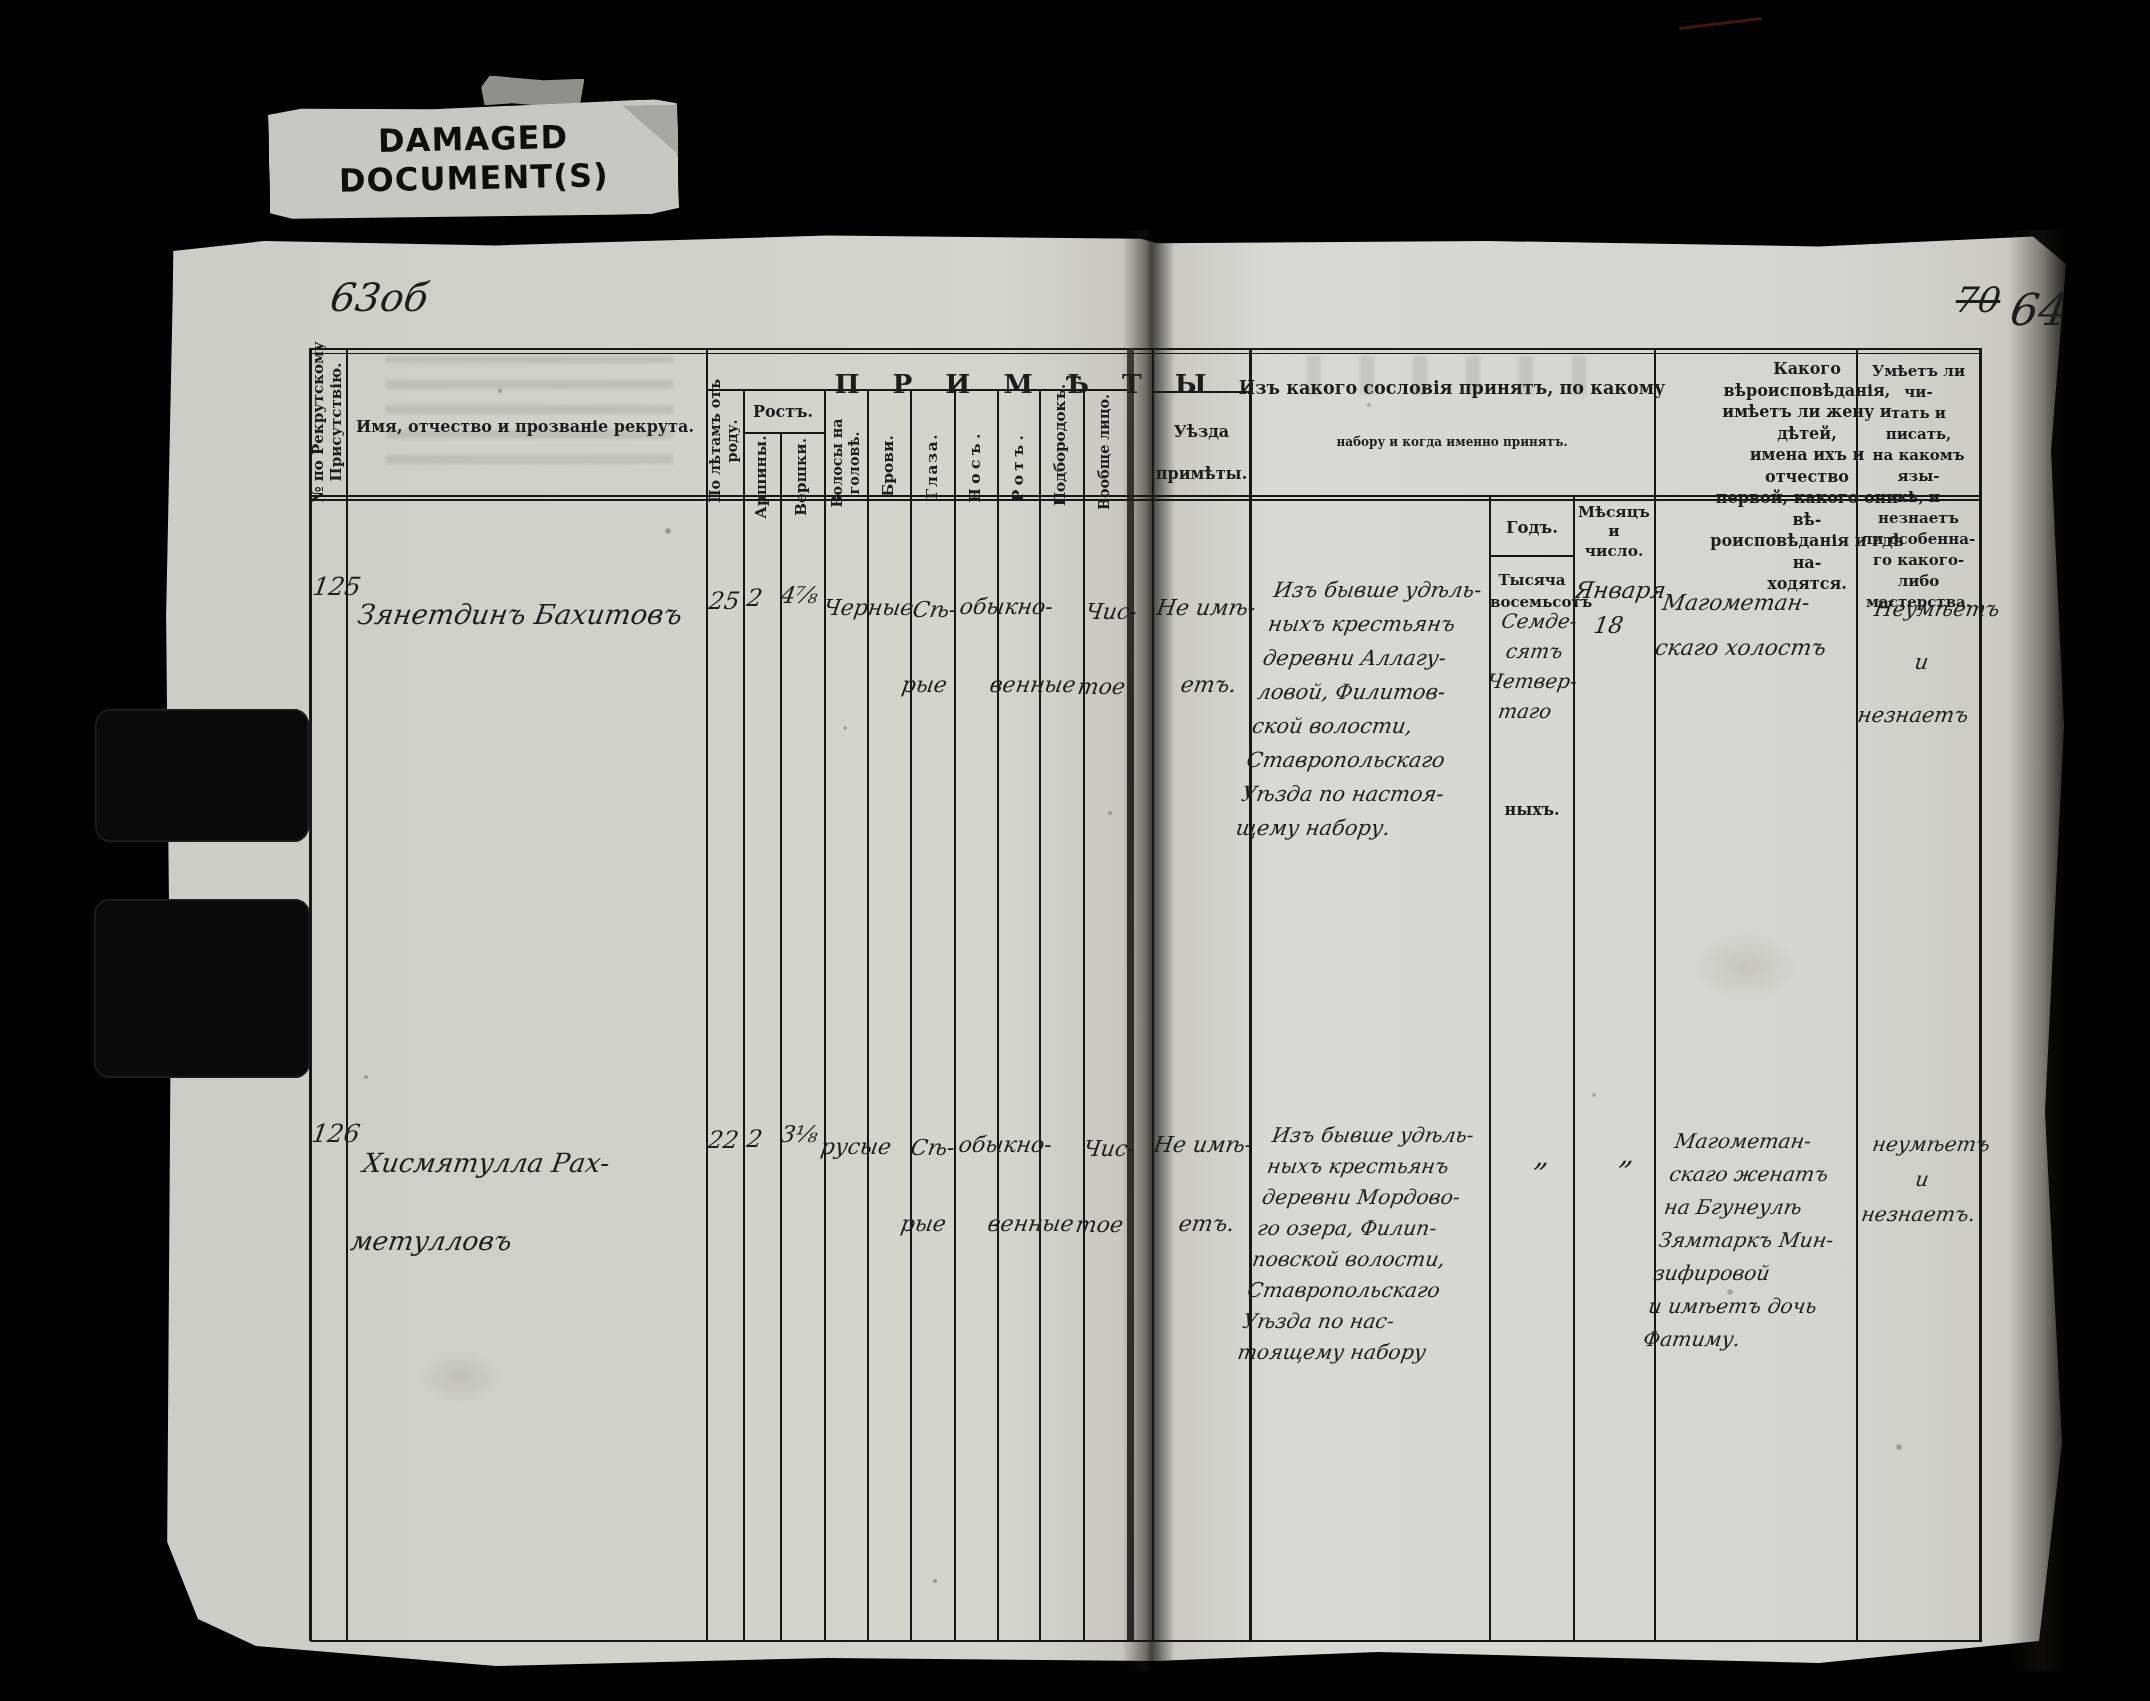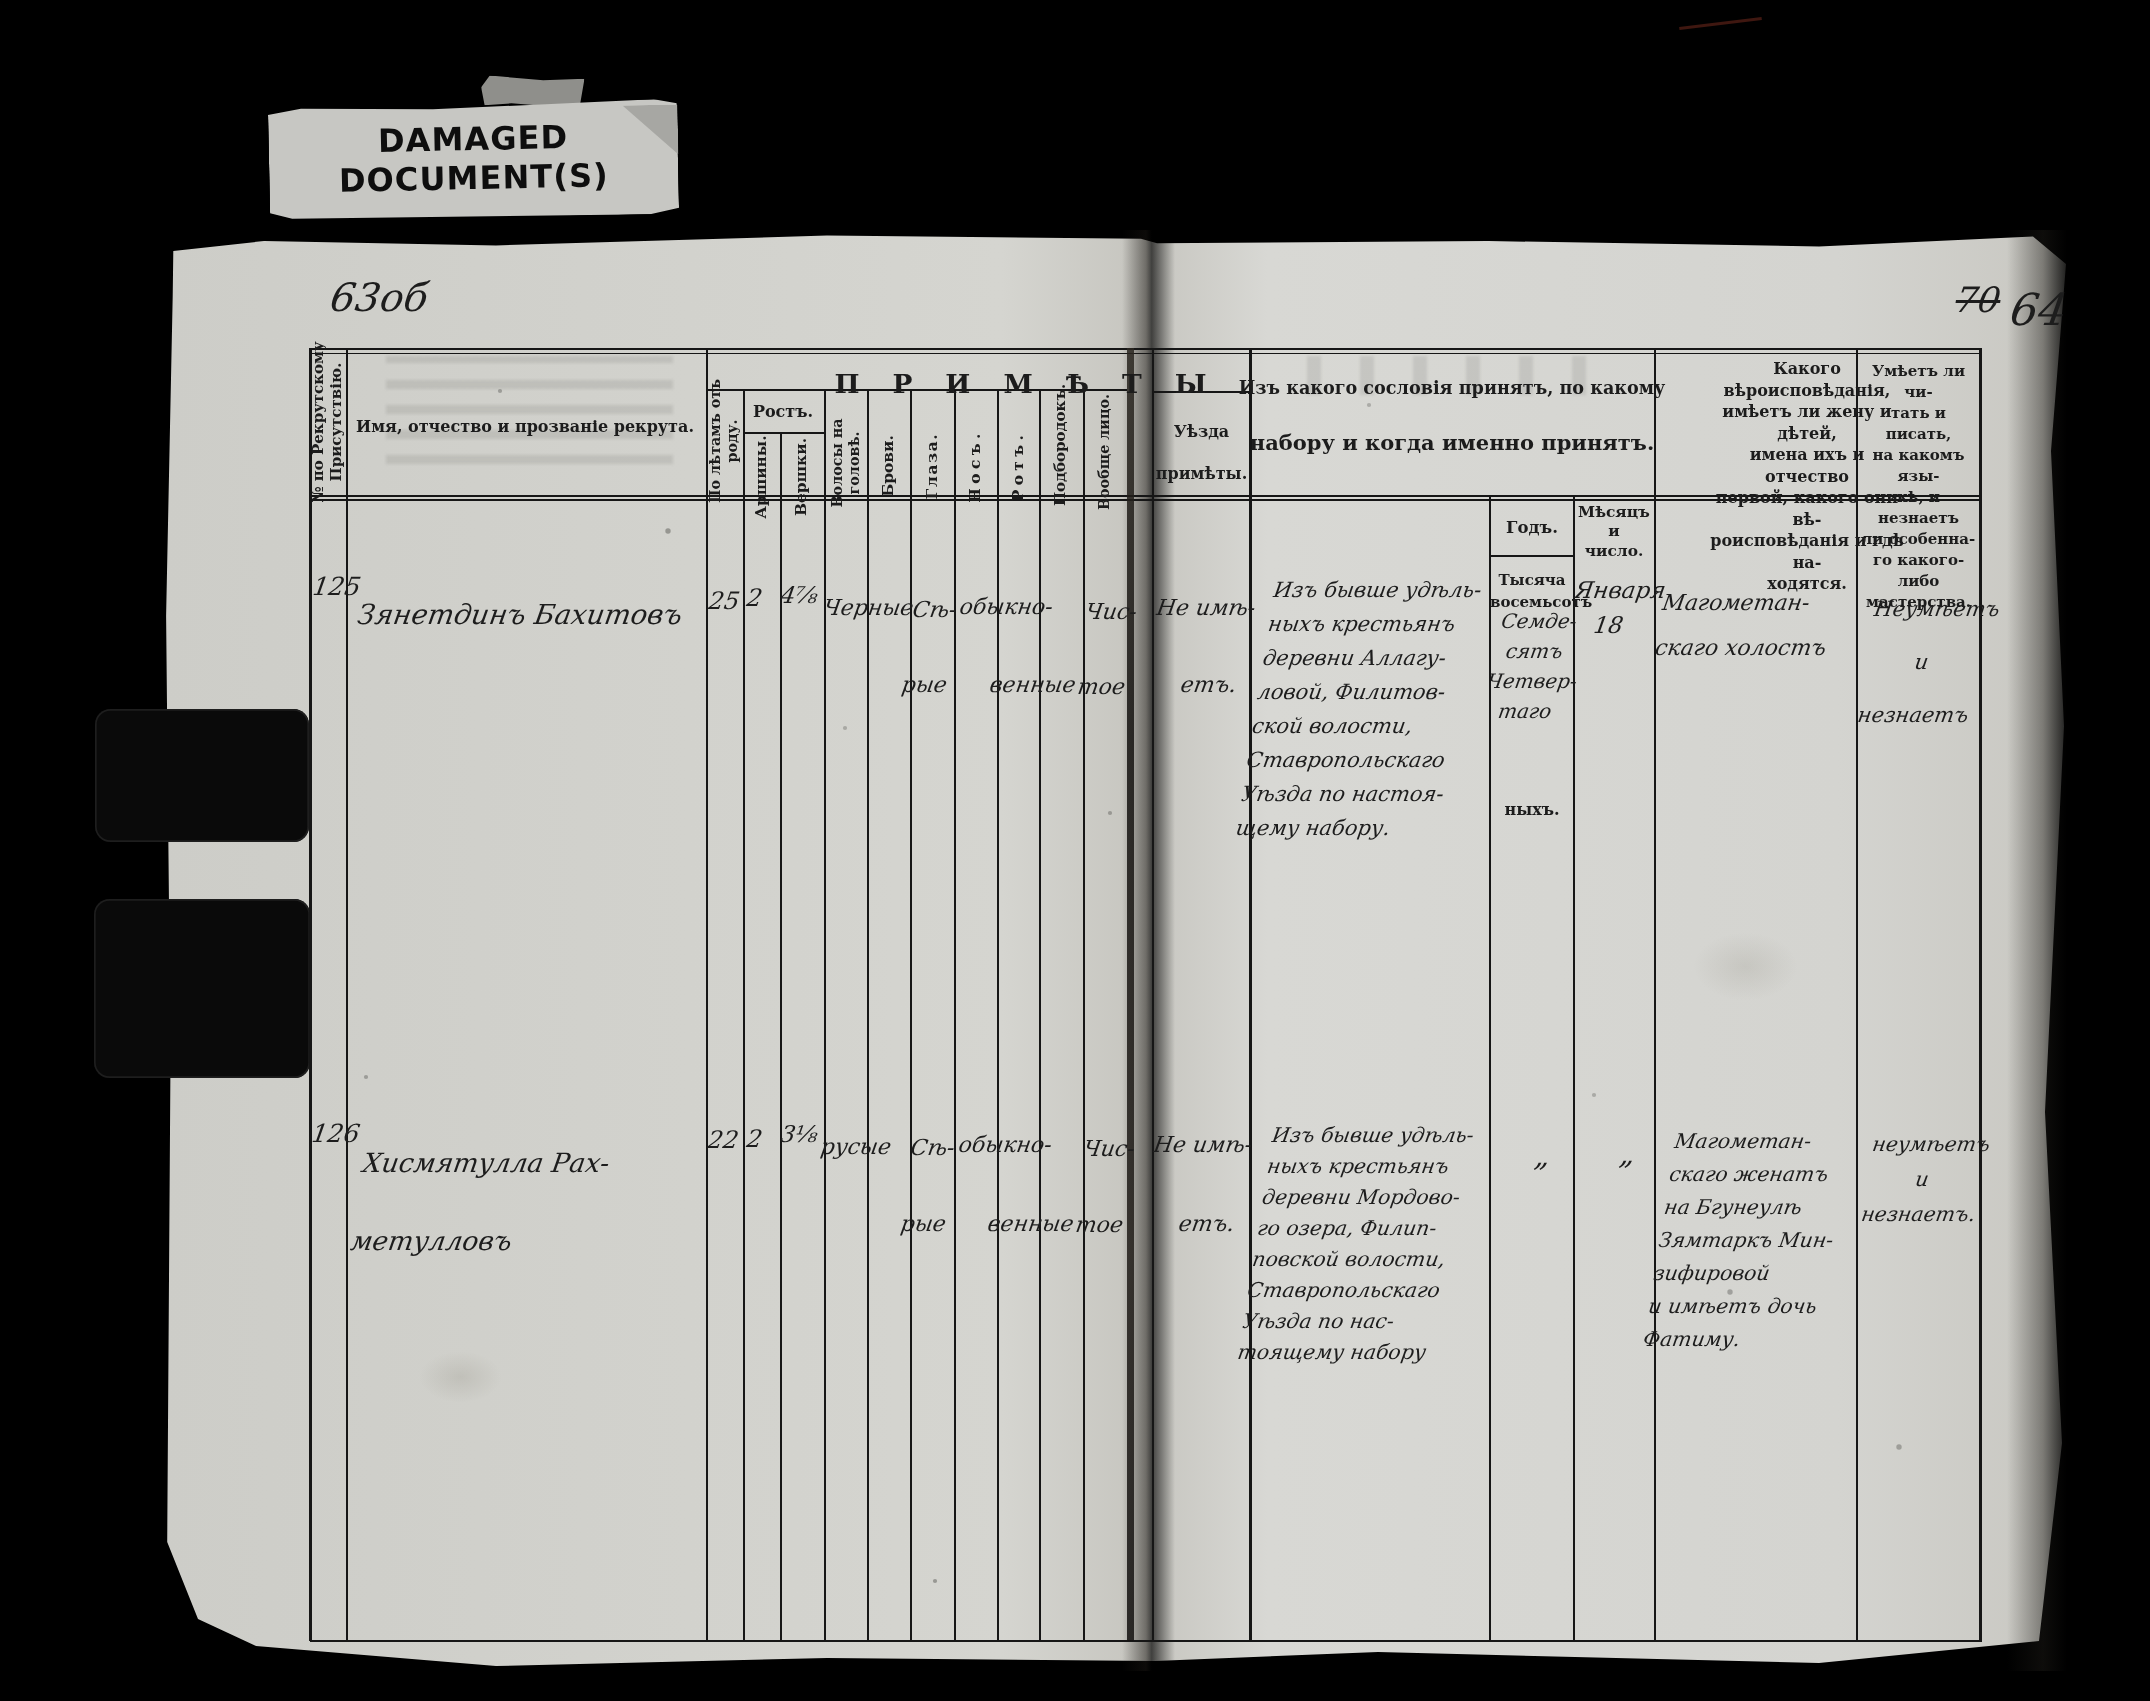--- a/index.html
+++ b/index.html
@@ -124,21 +124,21 @@
   <div class="v" style="left:932px;top:466px;font-size:15.4px;letter-spacing:1.7px;">Глаза.</div>
   <div class="v" style="left:975px;top:466px;font-size:15.4px;letter-spacing:4.4px;">Носъ.</div>
   <div class="v" style="left:1018px;top:466px;font-size:15.4px;letter-spacing:4.4px;">Ротъ.</div>
   <div class="v" style="left:1061px;top:445px;font-size:15px;">Подбородокъ.</div>
   <div class="v" style="left:1104px;top:452px;font-size:14.3px;">Вообще лицо.</div>
   <div class="blk" style="left:1153px;top:411px;width:97px;font-size:16px;line-height:42px;">
       <div>Уѣзда</div>
       <div>примѣты.</div>
     </div>
   <div class="hc" style="left:1452px;top:387px;font-size:17.6px;">Изъ какого сословія принятъ, по какому</div>
-  <div class="hc" style="left:1452px;top:442px;font-size:21px;">набору и когда именно принятъ.</div>
+  <div class="hc" style="left:1452px;top:442px;font-size:12px;">набору и когда именно принятъ.</div>
   <div class="hc" style="left:1532px;top:527px;font-size:16.5px;">Годъ.</div>
   <div class="blk" style="left:1574px;top:503px;width:80px;font-size:15.4px;line-height:19.3px;">
       <div>Мѣсяцъ</div>
       <div>и</div>
       <div>число.</div>
     </div>
   <div class="blk" style="left:1709px;top:358px;width:196px;font-size:16px;line-height:21.5px;">
       <div>Какого вѣроисповѣданія,</div>
       <div>имѣетъ ли жену и дѣтей,</div>
       <div>имена ихъ и отчество</div>

